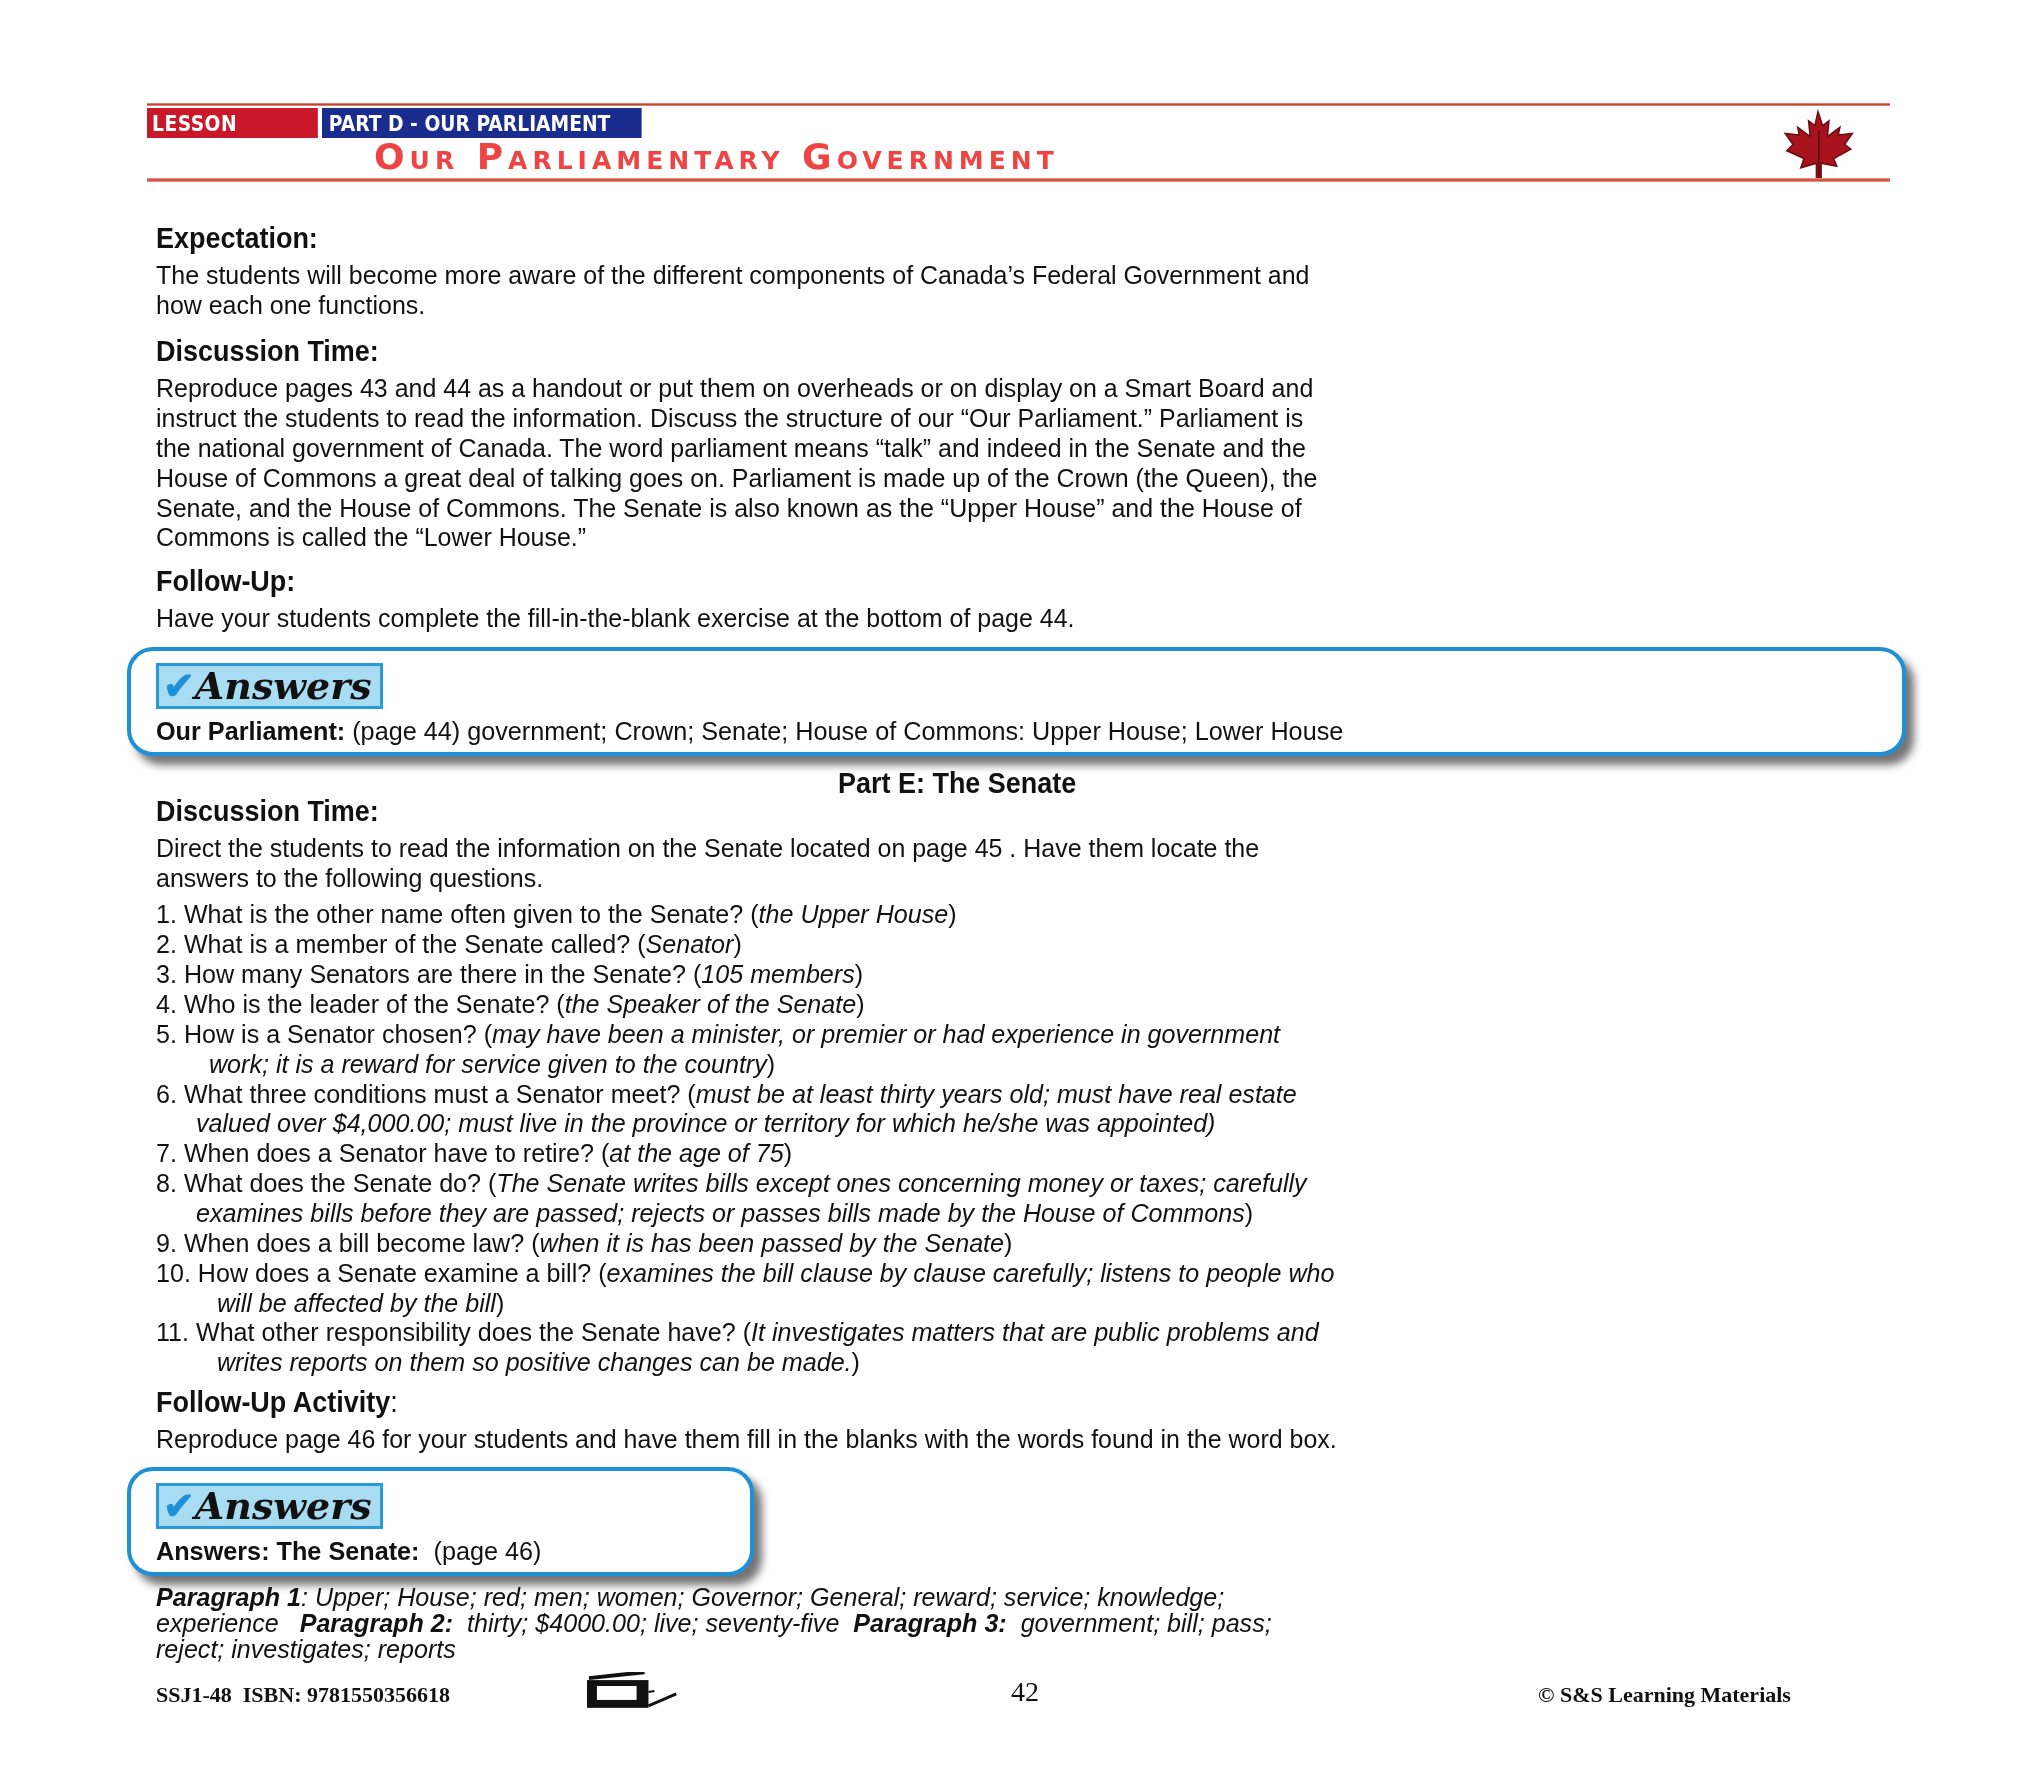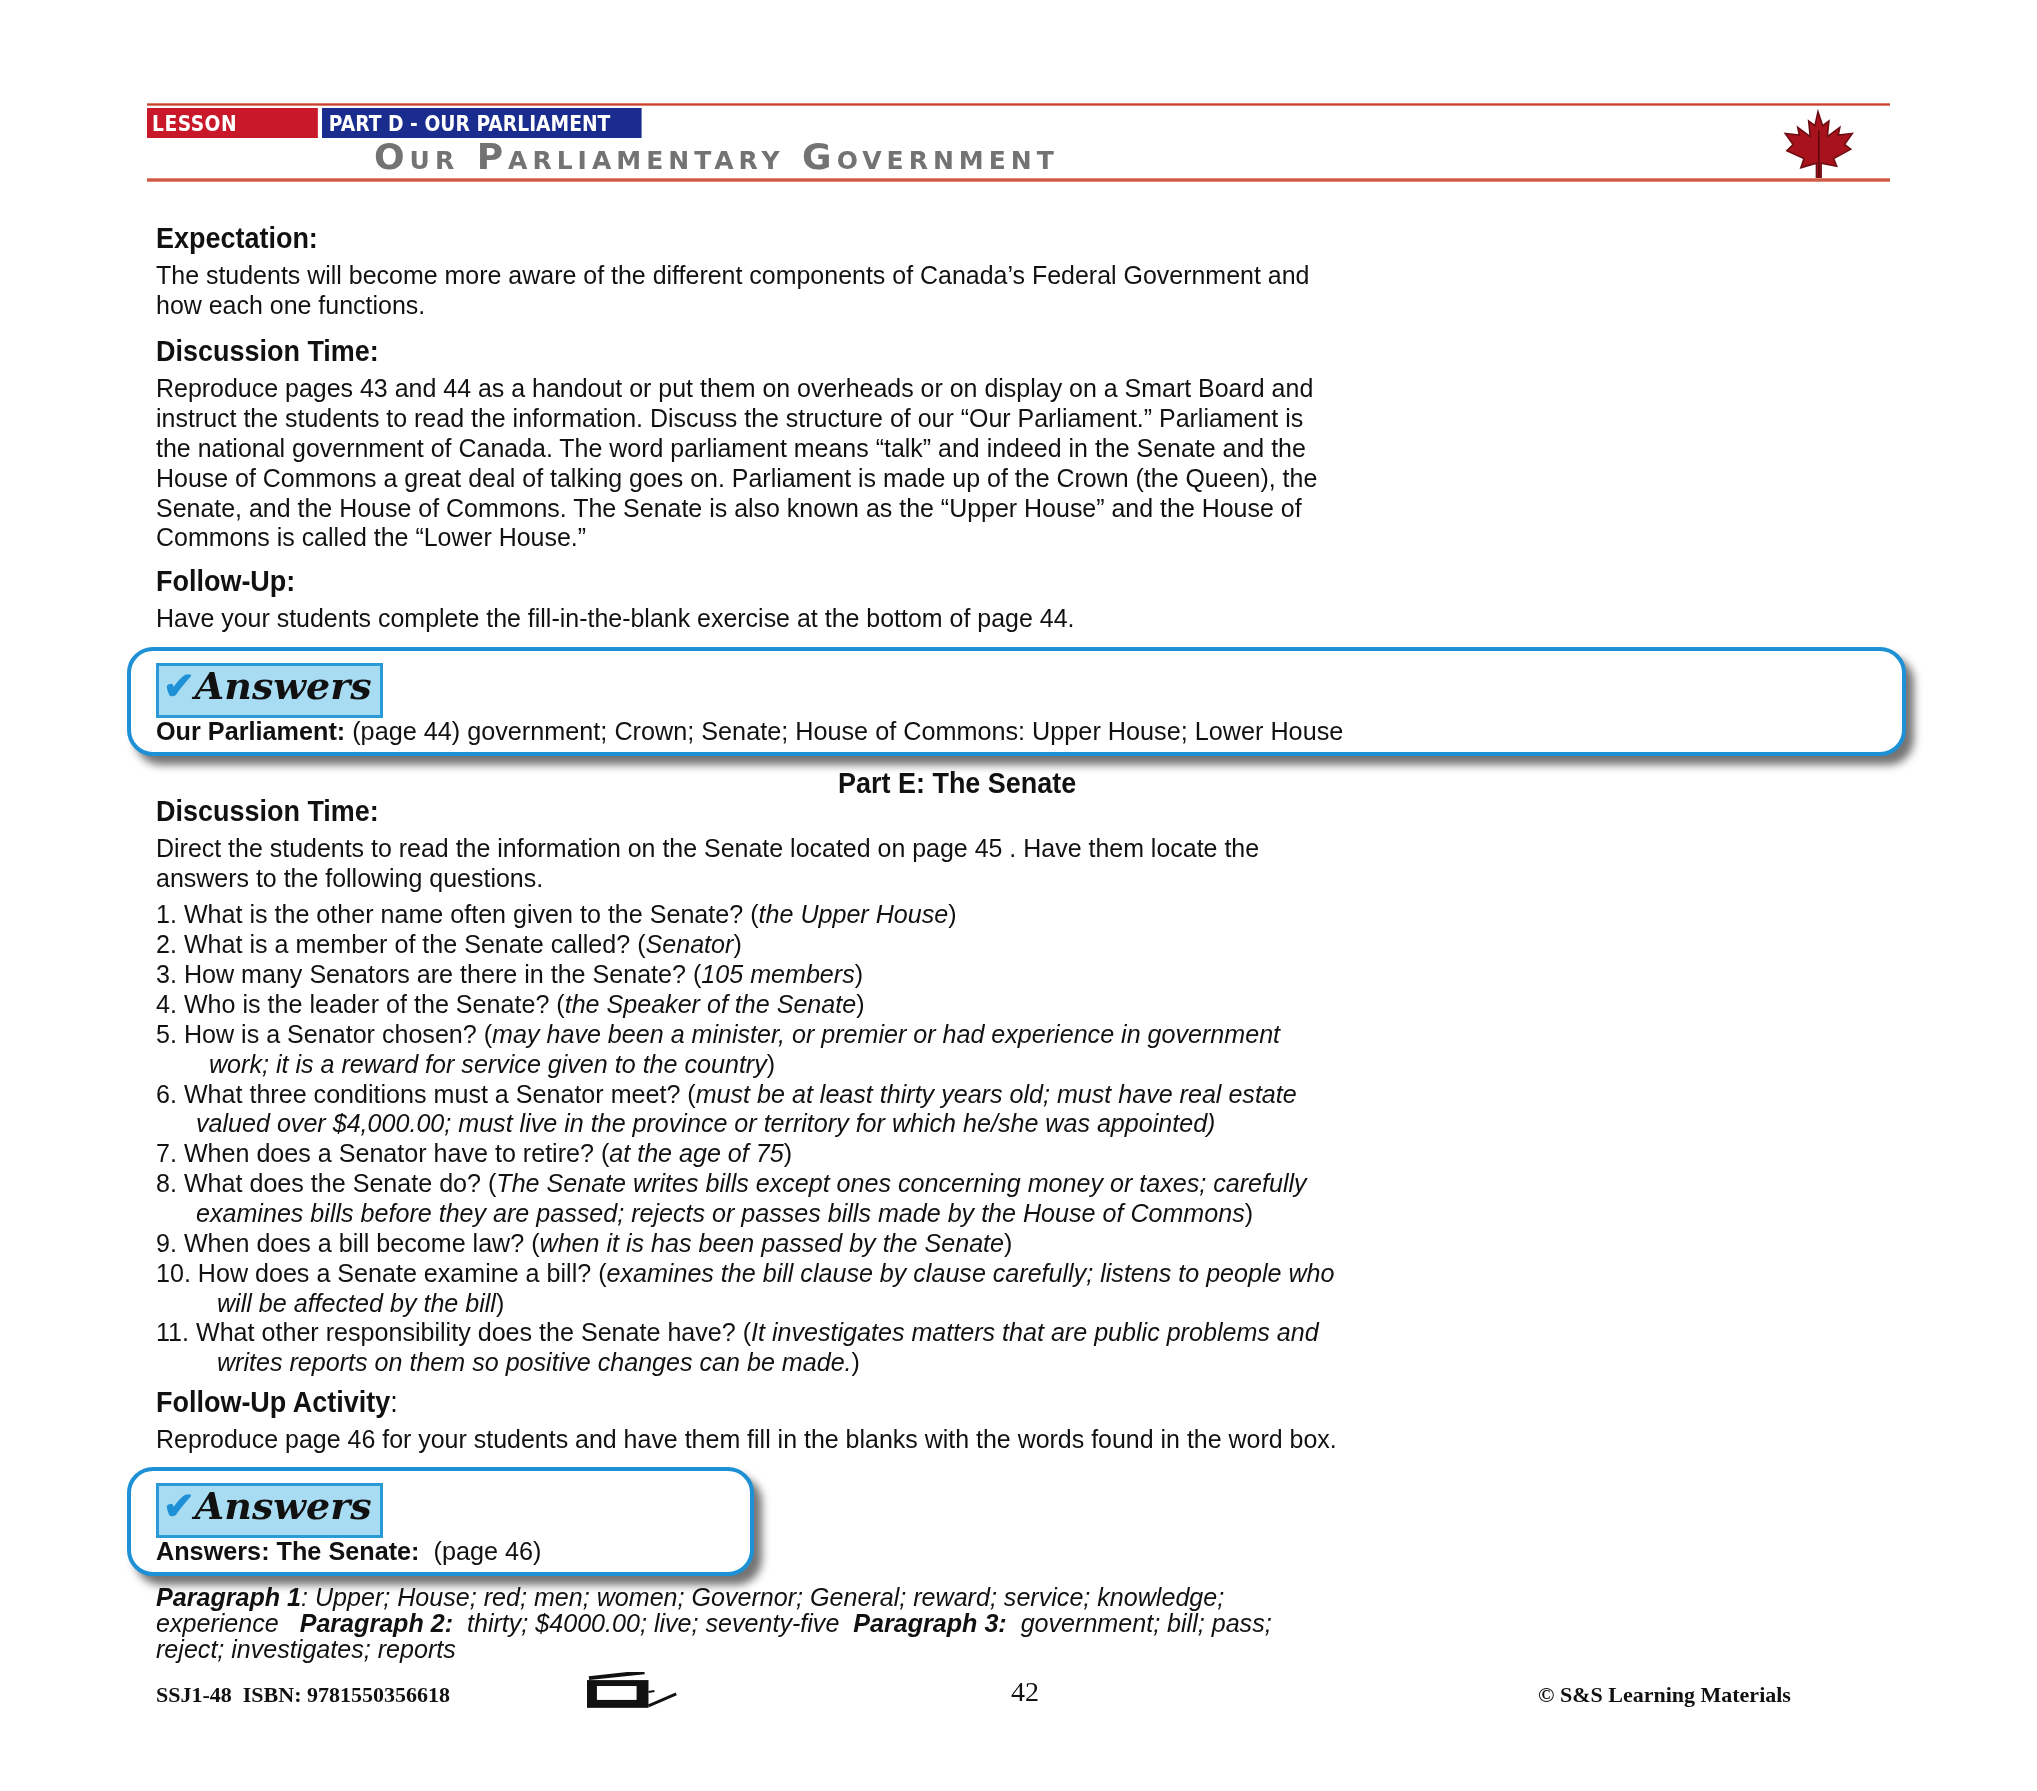--- a/index.html
+++ b/index.html
@@ -13,32 +13,32 @@
   .hdr-line-bot { position: absolute; left: 0; right: 0; top: 75px; height: 4px;
                   background: linear-gradient(#e9a08f, #c8402e, #e9a08f); }
   .lesson-tag { position: absolute; left: 0; top: 5px; height: 30px; display: flex; }
   .lesson-red { background: #c8182a; color: #fff; font-weight: bold; font-size: 22px;
                 letter-spacing: 0.5px; padding: 2px 8px 0 6px; line-height: 28px;
                 font-family: "DejaVu Sans", sans-serif; transform: scaleX(0.85); transform-origin: left; width: 187px; }
   .lesson-blue { background: #1a2d8f; color: #fff; font-weight: bold; font-size: 22px;
                  padding: 2px 10px 0 8px; line-height: 28px; margin-left: -26px;
                  font-family: "DejaVu Sans", sans-serif; transform: scaleX(0.85); transform-origin: left; width: 358px; }
   .main-title { position: absolute; left: 227px; top: 34px; font-family: "DejaVu Sans", sans-serif;
-                font-weight: bold; font-size: 36px; letter-spacing: 5px; color: #737373;
+                font-weight: bold; font-size: 36px; letter-spacing: 5px; color: #ef4444;
                 font-variant: small-caps; line-height: 40px; }
   .leaf { position: absolute; left: 1632px; top: 4px; width: 78px; height: 78px; }
   .h { font-size: 29px; font-weight: bold; line-height: 34px; margin: 0; transform: scaleX(0.93); transform-origin: left; }
   .p { font-size: 26px; line-height: 30px; margin: 0; transform: scaleX(0.96); transform-origin: left; width: 1791px; }
   .abs { position: absolute; }
 
   .ans-box { position: absolute; border: 4px solid #1e90d6; border-radius: 26px; background: #fff;
              box-shadow: 8px 9px 8px rgba(0,0,0,0.55); }
   .ans-badge { position: absolute; background: #a8dcf3; border: 3px solid #2a9ad7;
                font-family: "DejaVu Serif", serif; font-style: italic; font-weight: bold;
-               font-size: 38px; line-height: 40px; color: #111; padding: 0 8px 9px 4px; }
+               font-size: 38px; line-height: 40px; color: #111; padding: 0 8px 0 4px; }
   .ans-badge .chk { color: #1e90d6; font-style: normal; }
   .ans-line { position: absolute; font-size: 26px; line-height: 30px; white-space: nowrap; transform: scaleX(0.97); transform-origin: left; }
   b { font-weight: bold; }
   i { font-style: italic; }
 
   .q { position: absolute; left: 156px; font-size: 26px; line-height: 30px; white-space: nowrap; transform: scaleX(0.965); transform-origin: left; }
   .q2 { position: absolute; font-size: 26px; line-height: 30px; white-space: nowrap; font-style: italic; transform: scaleX(0.965); transform-origin: left; }
 
   .footer-left { position: absolute; left: 156px; top: 1682px; font-family: "Liberation Serif", serif;
                  font-weight: bold; font-size: 22px; }

